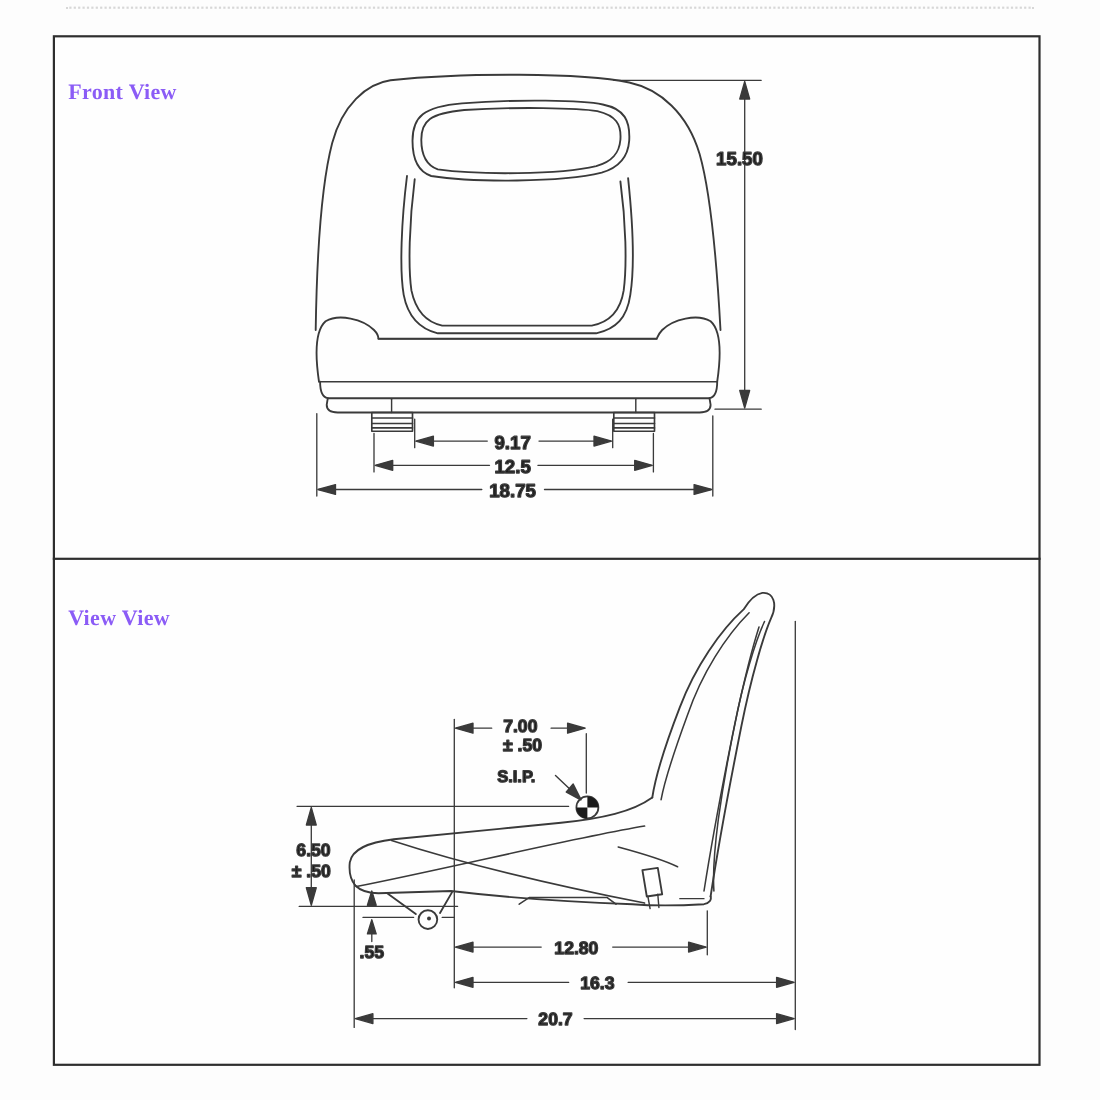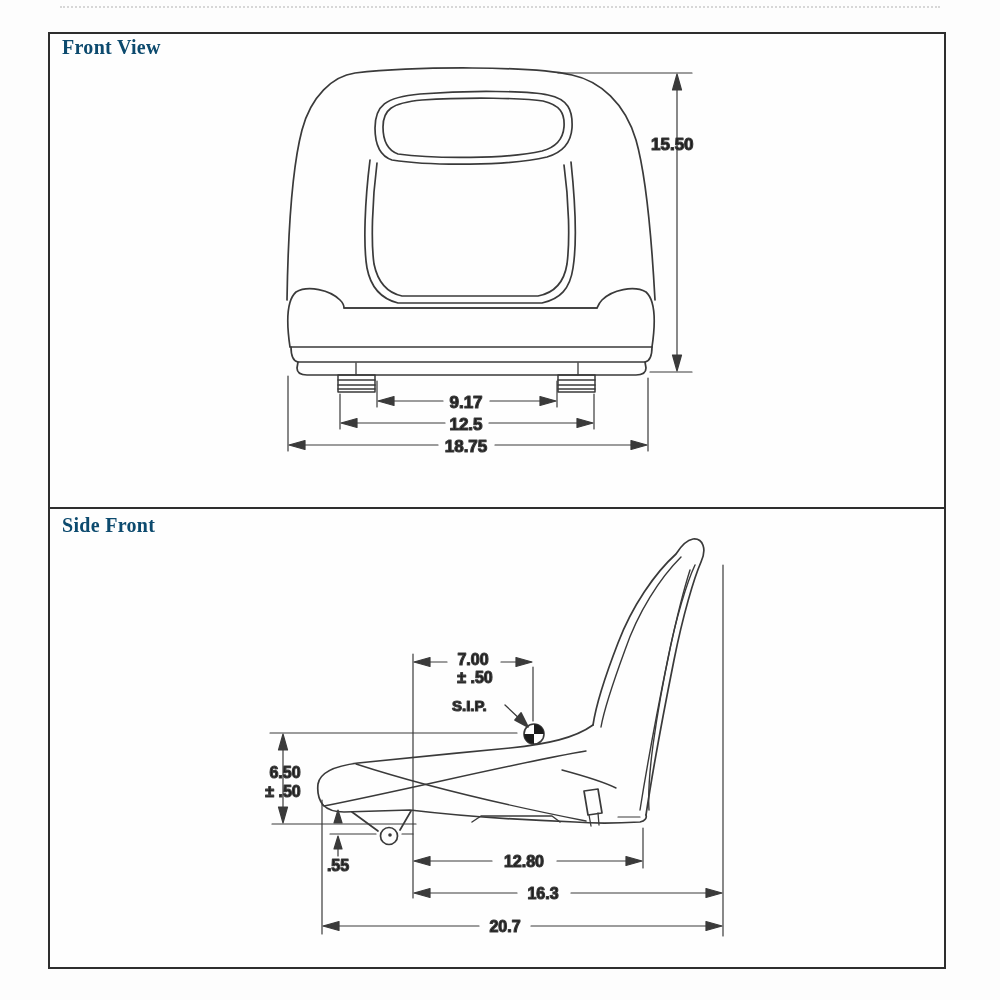--- a/index.html
+++ b/index.html
@@ -4,41 +4,41 @@
 <style>
   html,body{margin:0;padding:0;background:#ffffff;}
   .page{position:relative;width:1000px;height:1000px;background:#fdfdfd;overflow:hidden;
         font-family:"Liberation Sans",sans-serif;}
   .frame{position:absolute;left:48px;top:32px;width:898px;height:937px;
          border:2px solid #2e2e2e;background:#fefefe;box-sizing:border-box;}
   .divider{position:absolute;left:48px;top:507px;width:898px;height:2px;background:#2e2e2e;}
   .scan-top{position:absolute;left:60px;top:6px;width:880px;height:1px;
             border-top:2px dotted #d7d7d7;}
   .title{position:absolute;font-family:"Liberation Serif","DejaVu Serif",serif;
-         font-weight:bold;font-size:20px;color:#0c4a6e;letter-spacing:0.3px;}
+         font-weight:bold;font-size:20px;color:#8b5cf6;letter-spacing:0.3px;margin-top:37px;}
   .title.front{left:62px;top:36px;}
   .title.side{left:62px;top:514px;}
   svg.art{position:absolute;left:0;top:0;width:1000px;height:1000px;}
   svg.art path, svg.art line, svg.art circle, svg.art rect{vector-effect:non-scaling-stroke;}
   .dimtext{font-family:"Liberation Sans",sans-serif;font-weight:bold;fill:#1b1b1b;}
   .dt17{font-size:17px;}
   .dt16{font-size:16px;}
   .dt15{font-size:15px;}
 </style>
 </head>
 <body>
 
 <div class="page">
 
   <div class="scan-top"></div>
   <div class="frame"></div>
   <div class="divider"></div>
 
   <div class="title front">Front View</div>
-  <div class="title side">Side Front</div>
+  <div class="title side">View View</div>
 
   <svg class="art" viewBox="0 0 1000 1000">
 
     <g fill="none" stroke="#3a3a3a" stroke-width="1.7" stroke-linecap="round" stroke-linejoin="round">
 
       <g>
 
         <path d="M 287,300 C 288,235 292,168 302,130 C 311,96 333,76 355,73
                  C 420,66 530,66 572,75 C 600,81 625,103 636,140
                  C 646,175 652,245 655,300"></path>

